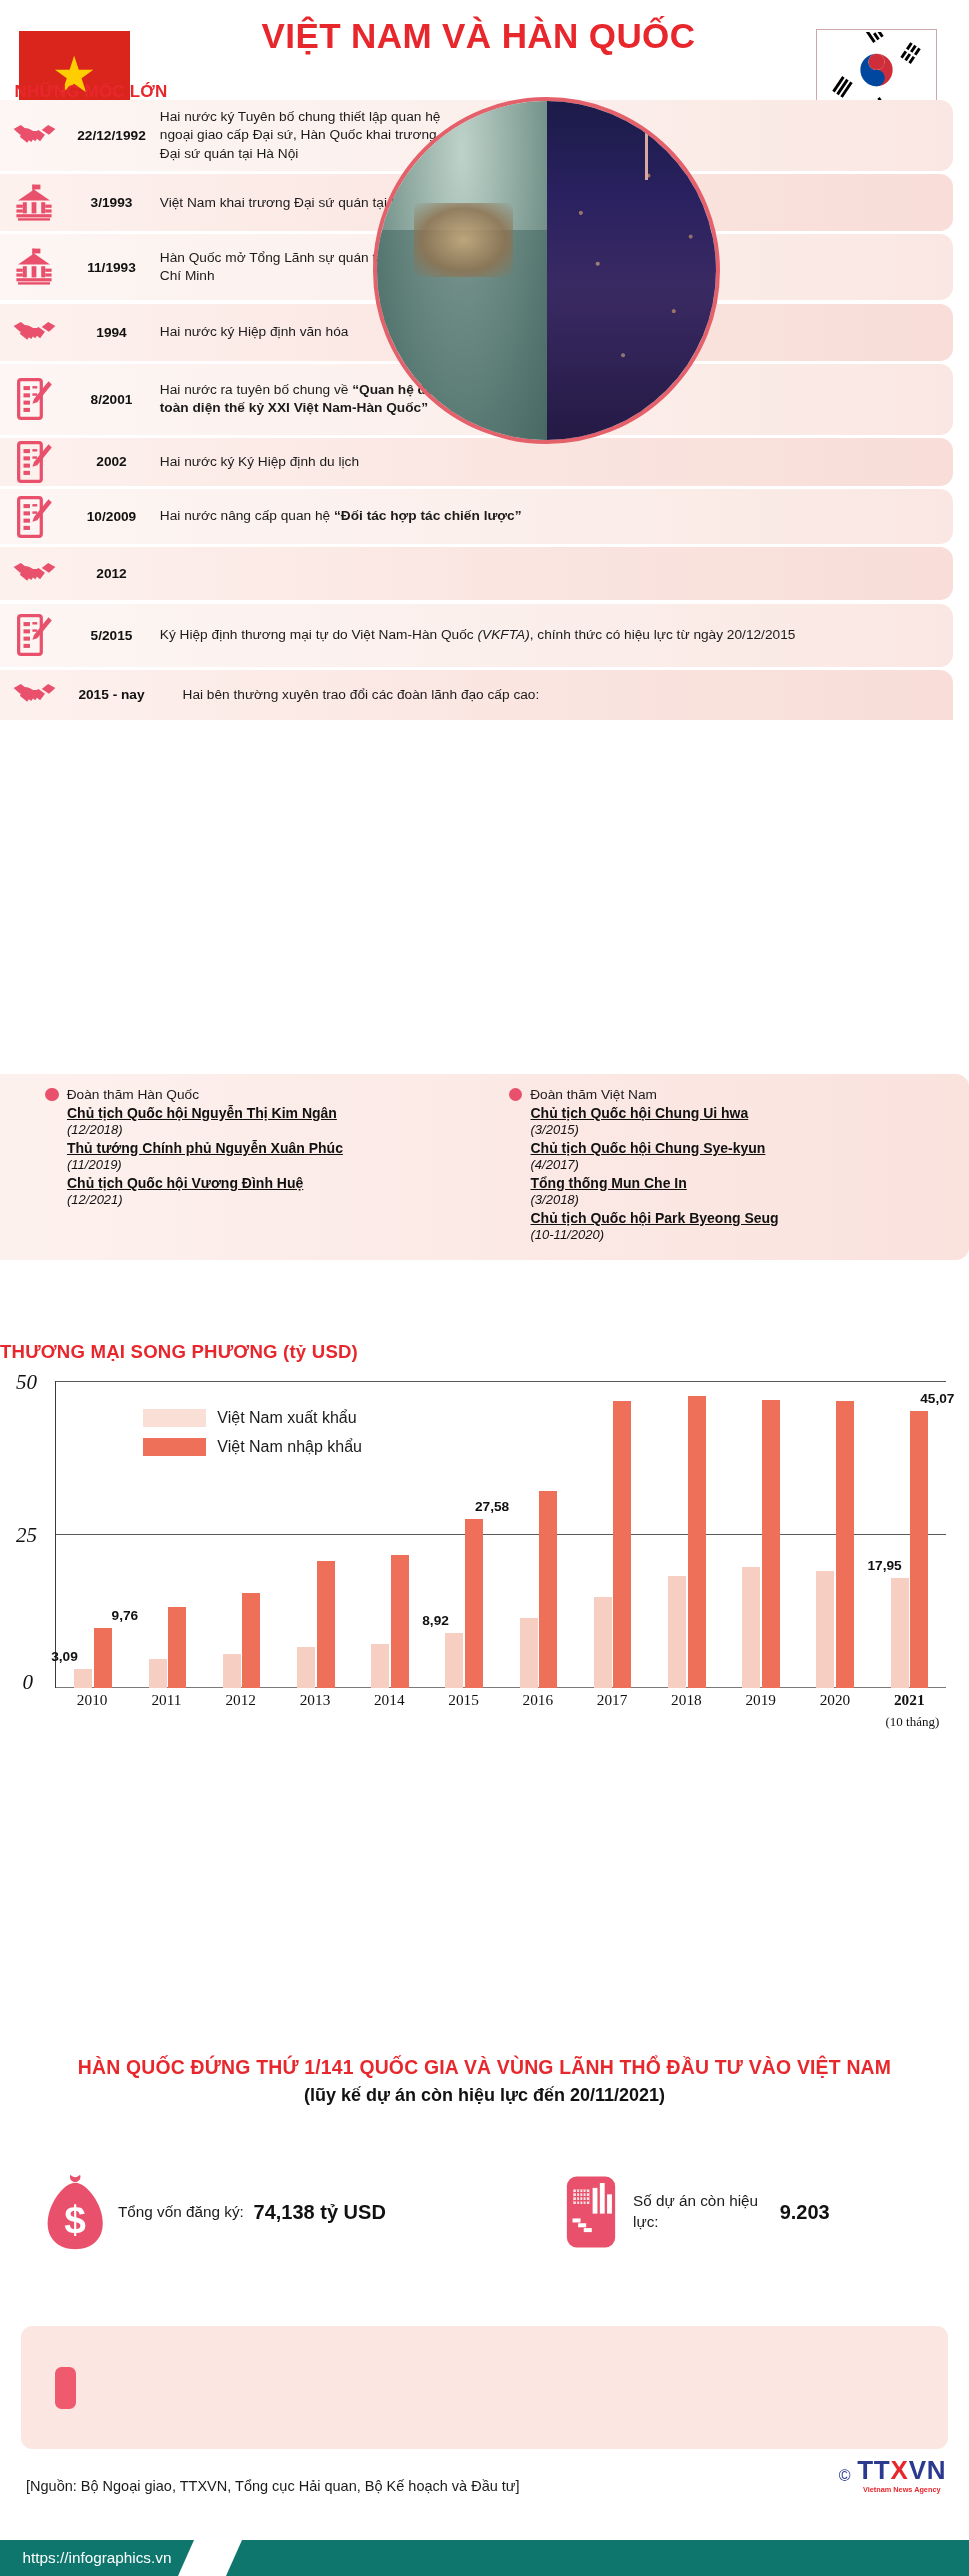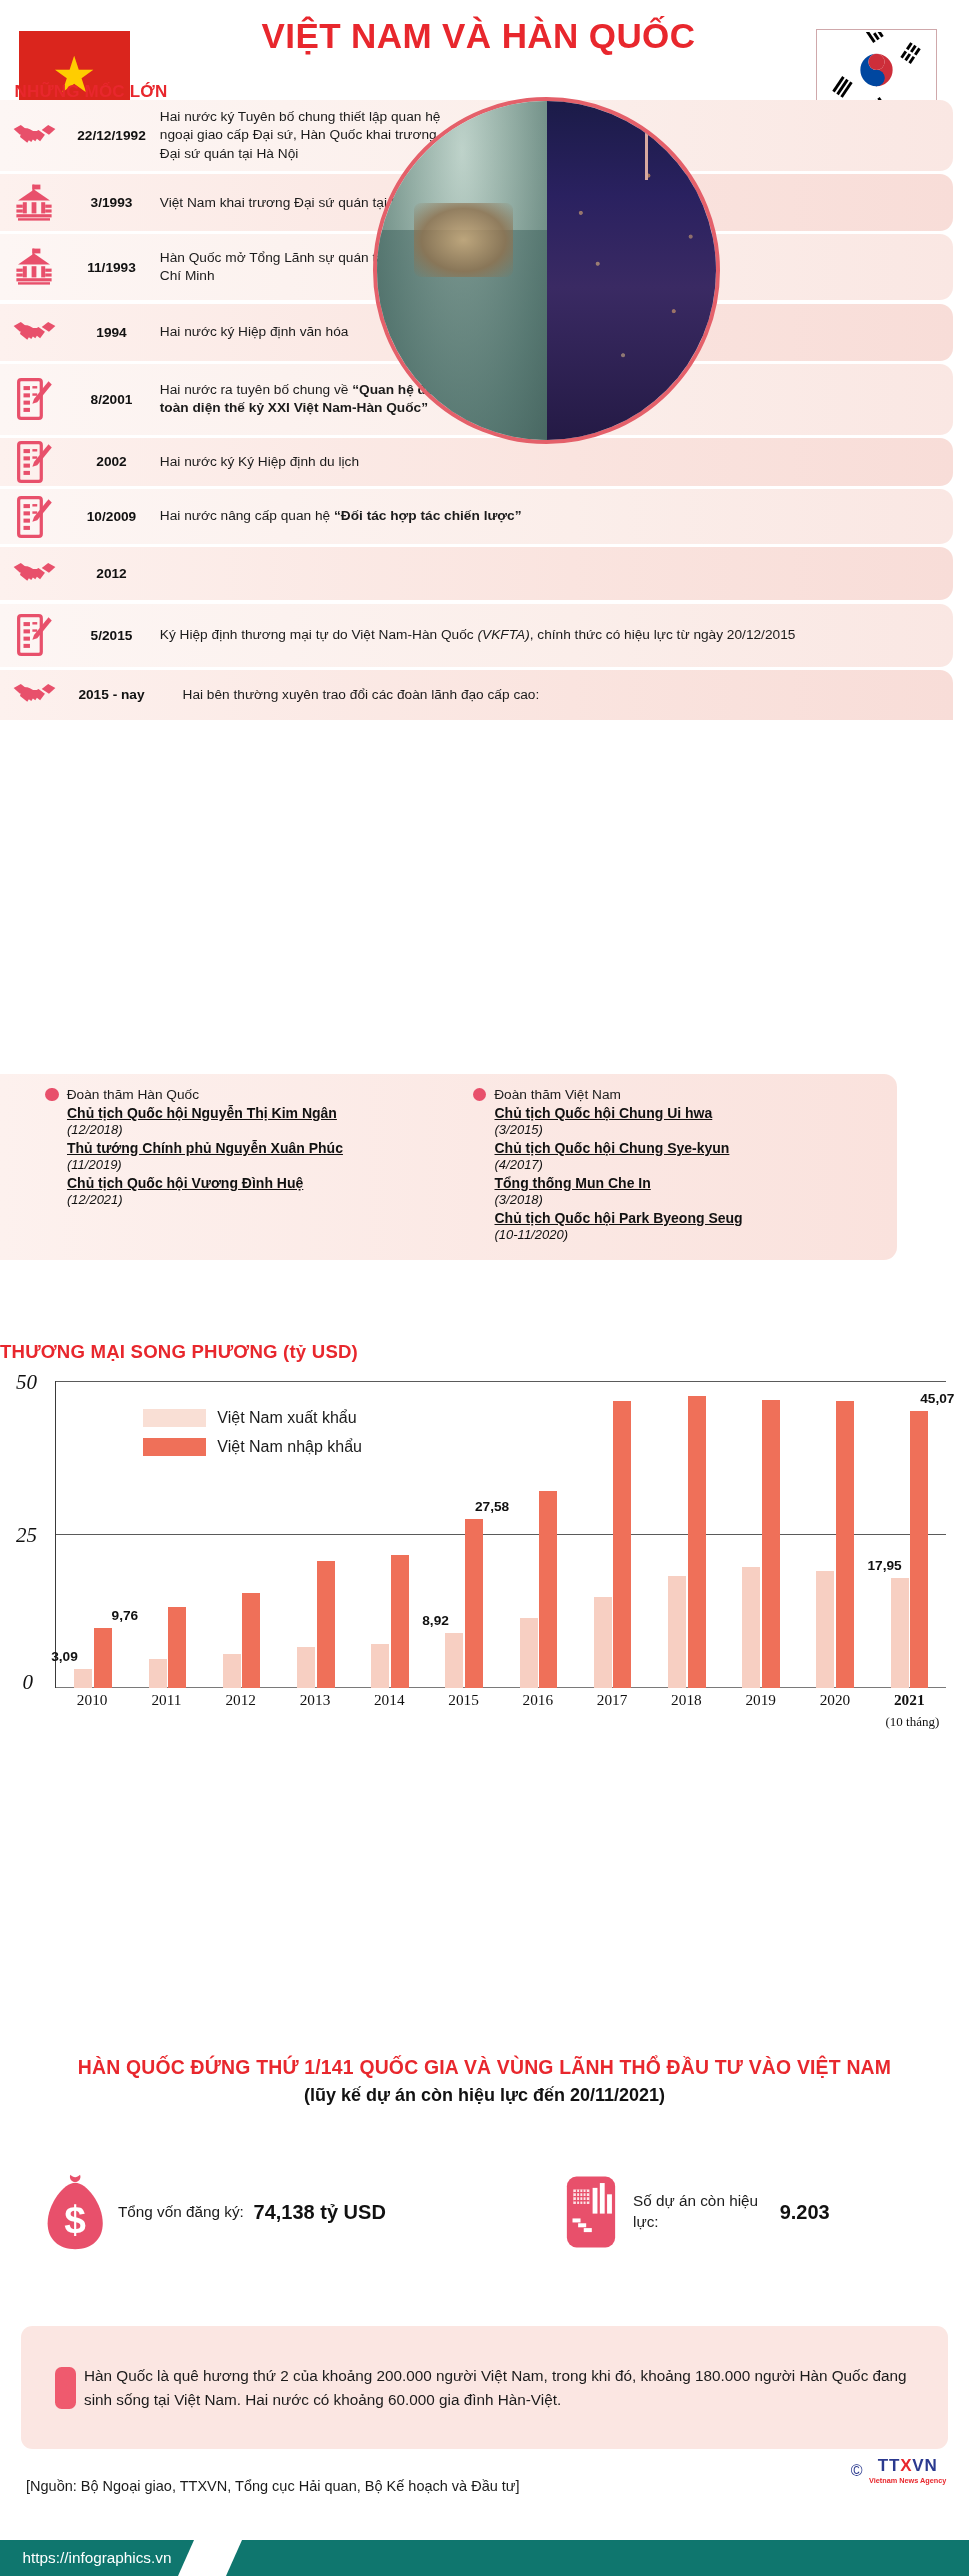--- a/index.html
+++ b/index.html
@@ -112,21 +112,21 @@
       radial-gradient(circle at 85% 40%, rgba(255,200,120,.45) 0 1.6px, transparent 2.4px);
   }
   .ph-seoul::after {
     content: ""; position: absolute; left: 58%; top: 8%;
     width: 3.2px; height: 52px; background: #d8a9a0;
     box-shadow: 0 -8px 0 -0.8px #e0b7ae;
   }
 
   
   .deleg {
-    position: absolute; left: 0; top: 1074px; width: 897px;
+    position: absolute; left: 0; top: 1074px; width: 969px;
     background: linear-gradient(to right, #fdf1ee 0%, #fae2dd 100%);
     border-radius: 0 13px 13px 0;
     padding: 13px 0 16px 0;
     display: flex;
   }
   .deleg-col { width: 50%; padding-left: 45px; }
   .deleg-col.right { padding-left: 24px; }
   .deleg-head { display: flex; align-items: center; gap: 8px; }
   .dot {
     width: 13.7px; height: 13.7px; border-radius: 50%;
@@ -242,22 +242,22 @@
     position: absolute; left: 26px; top: 2478px;
     font-size: 14.5px; color: #1b1b1b;
   }
   .logo {
     position: absolute; right: 22.6px; top: 2457px;
     display: flex; align-items: center; gap: 6.5px;
   }
   .copy { font-size: 16px; color: #2b3a8f; }
   .ttxvn { text-align: center; }
   .ttxvn-main {
-    font-size: 17px; font-weight: bold; color: #2b3a8f;
-    letter-spacing: 0.8px; line-height: 1;
+    font-size: 26px; font-weight: bold; color: #2b3a8f;
+    letter-spacing: 0.8px; line-height: 1; text-align: right;
   }
   .ttxvn-main .r { color: #e8272d; }
   .ttxvn-sub { font-size: 7.3px; color: #e8272d; margin-top: 2.4px; font-weight: bold; }
 
   
   .bottombar {
     position: absolute; left: 0; bottom: 0; width: 969px; height: 36px;
     background: #0f766e;
   }
   .bottombar::after {
@@ -682,21 +682,20 @@
           </g>
         </svg>
     </div>
     <div class="stat-lab" style="max-width:137px;">Số dự án còn hiệu lực:</div>
     <div class="stat-val">9.203</div>
   </div>
 </div>
 
 <div class="note">
   <span class="note-marker"></span>
-  <div class="note-text">Hàn Quốc là quê hương thứ 2 của khoảng 200.000 người Việt Nam, trong khi đó, khoảng 180.000 người Hàn Quốc đang sinh sống tại Việt Nam. Hai nước có khoảng 60.000 gia đình Hàn-Việt.</div>
 </div>
 
 <div class="source">[Nguồn: Bộ Ngoại giao, TTXVN, Tổng cục Hải quan, Bộ Kế hoạch và Đầu tư]</div>
 
 <div class="logo">
   <span class="copy">©</span>
   <div class="ttxvn">
     <div class="ttxvn-main"><span>TT</span><span class="r">X</span><span>VN</span></div>
     <div class="ttxvn-sub">Vietnam News Agency</div>
   </div>

